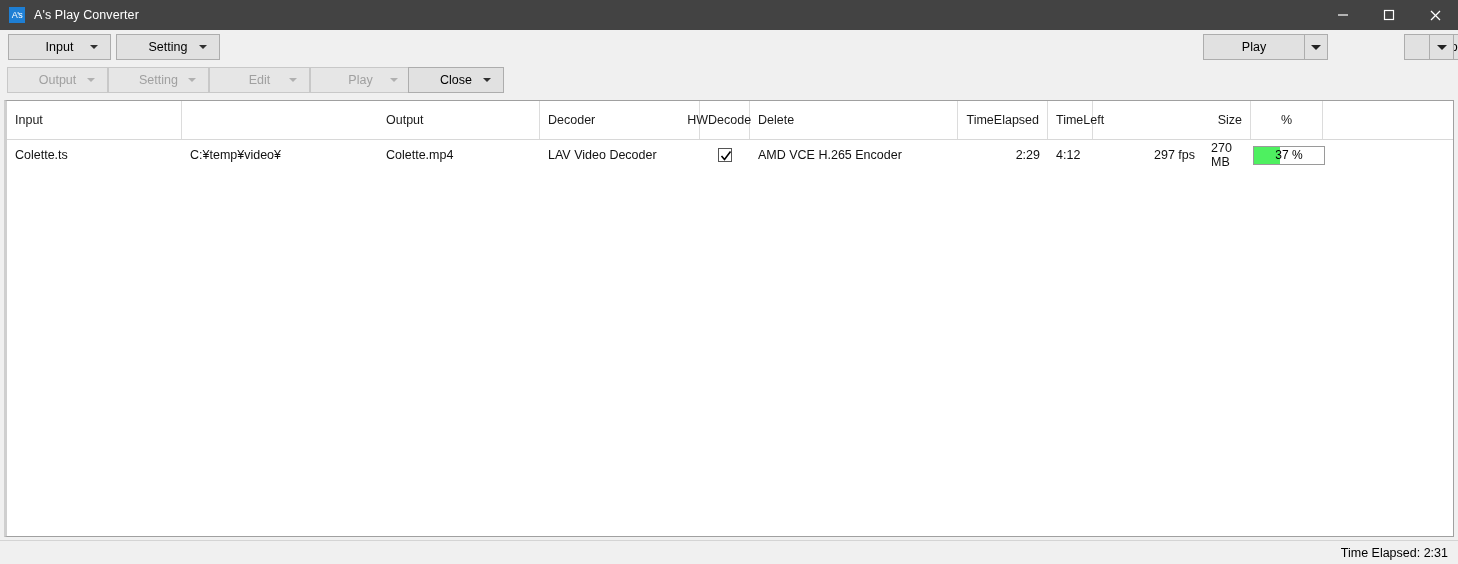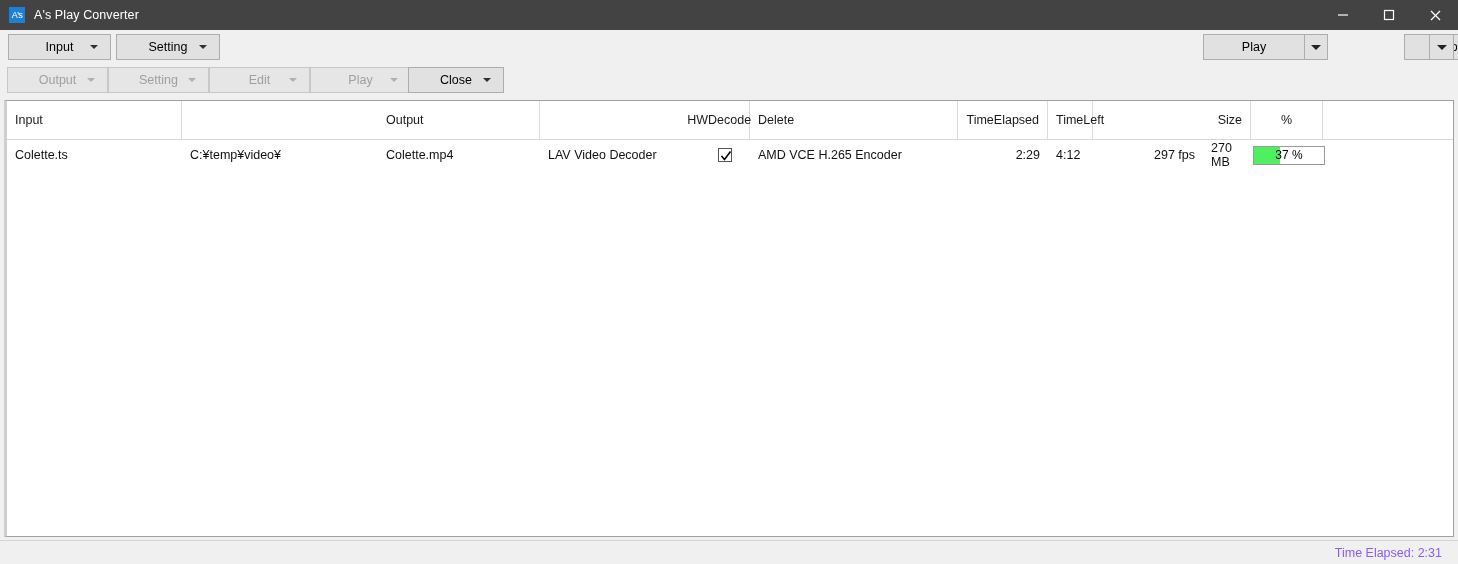--- a/index.html
+++ b/index.html
@@ -174,22 +174,22 @@
     left: 0; bottom: 0;
     width: 1458px; height: 24px;
     background: #f0f0f0;
     border-top: 1px solid #d4d4d4;
     display: flex;
     align-items: center;
     justify-content: flex-end;
   }
   .status-text {
     font-size: 12.5px;
-    color: #8b5cf6;
-    margin-right: 16px;
+    color: #000000;
+    margin-right: 10px;
   }
 </style>
 </head>
 <body>
 
 <div class="titlebar">
   <div class="app-icon">A's</div>
   <div class="app-title">A's Play Converter</div>
   <div class="winbtns">
     <div class="winbtn">
@@ -260,20 +260,23 @@
 </div>
 
 <div class="listwrap">
 
   <div class="list-header">
     <div class="hcell ha-left" style="left:0px;    width:175px;">
         <span>Input</span>
       </div>
     <div class="hcell ha-left" style="left:371px;  width:162px;">
         <span>Output</span>
+      </div>
+    <div class="hcell ha-left" style="left:533px;  width:160px;">
+        <span>Decoder</span>
       </div>
     <div class="hcell ha-right" style="left:693px;  width:50px;">
       <span>HW</span>
         <span>Decode</span>
     </div>
     <div class="hcell ha-left" style="left:743px;  width:208px;">
         <span>Delete</span>
       </div>
     <div class="hcell ha-right" style="left:951px;  width:90px;">
       <span>Time</span>

